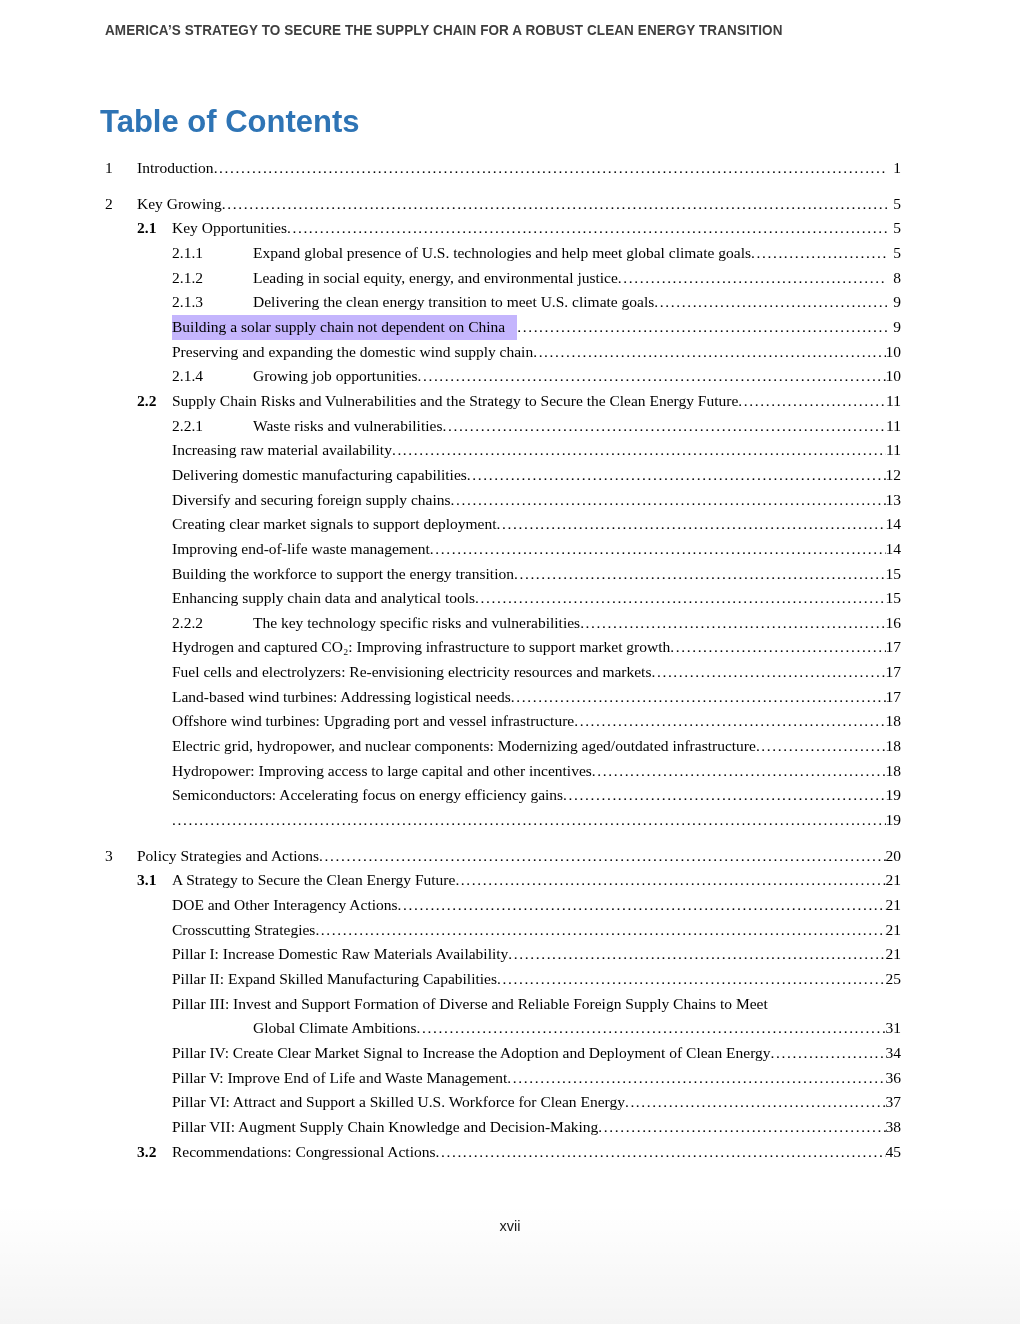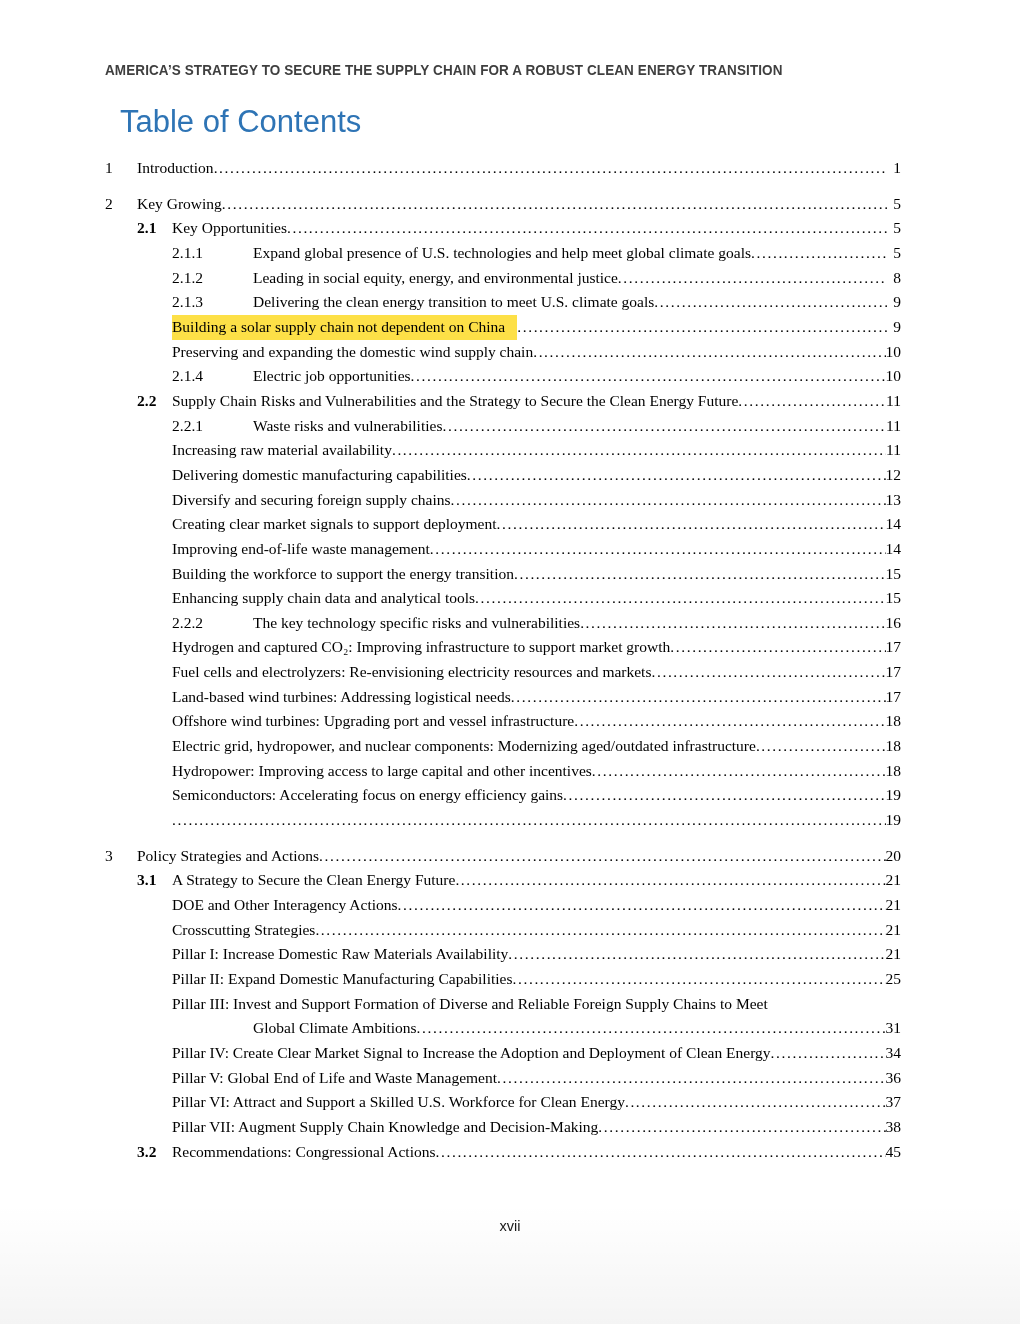--- a/index.html
+++ b/index.html
@@ -17,29 +17,28 @@
     position: absolute;
     top: 22px; left: 105px; right: 80px;
     font-family: "Liberation Sans", "DejaVu Sans", sans-serif;
     font-size: 13.5px;
     font-weight: bold;
     letter-spacing: 0.1px;
     color: #3f3f3f;
     transform: scaleY(1.05);
     transform-origin: top left;
     white-space: nowrap;
-    margin-top: 40px;
   }
 
   .doc-title {
     position: absolute;
-    top: 104px; left: 120px;
+    top: 104px; left: 100px;
     font-family: "Liberation Sans", "DejaVu Sans", sans-serif;
     font-size: 31px;
-    font-weight: normal;
+    font-weight: bold;
     color: #2E74B5;
   }
 
   .toc {
     position: absolute;
     top: 156px; left: 105px;
     width: 796px;
   }
   .toc-row {
     display: flex;
@@ -53,21 +52,21 @@
   .num { flex: 0 0 auto; }
   .lvl-h1 > .num { width: 32px; }
   .lvl-h2 { padding-left: 32px; }
   .lvl-h2 > .num { width: 35px; font-weight: bold; }
   .lvl-h3 { padding-left: 67px; }
   .lvl-h3 > .num { width: 81px; }
   .lvl-sub { padding-left: 67px; }
   .cont-row { padding-left: 148px; }
 
   .txt { flex: 0 0 auto; }
-  .txt.hl { background: #fde047; padding-right: 12px; }
+  .txt.hl { background: #c4b5fd; padding-right: 12px; }
 
   .leader {
     flex: 1 1 auto;
     overflow: hidden;
     min-width: 8px;
     height: 24.65px;
   }
   .leader::after {
     content: "............................................................................................................................................................................................................................................................................................";
     letter-spacing: 1.6px;
@@ -145,21 +144,21 @@
         <span class="leader"></span>
         <span class="pg">9</span>
       </div>
       <div class="toc-row lvl-sub">
         <span class="txt">Preserving and expanding the domestic wind supply chain</span>
         <span class="leader"></span>
         <span class="pg">10</span>
       </div>
       <div class="toc-row lvl-h3">
         <span class="num">2.1.4</span>
-        <span class="txt">Electric job opportunities</span>
+        <span class="txt">Growing job opportunities</span>
         <span class="leader"></span>
         <span class="pg">10</span>
       </div>
       <div class="toc-row lvl-h2">
         <span class="num">2.2</span>
         <span class="txt">Supply Chain Risks and Vulnerabilities and the Strategy to Secure the Clean Energy Future</span>
         <span class="leader"></span>
         <span class="pg">11</span>
       </div>
       <div class="toc-row lvl-h3">
@@ -269,39 +268,39 @@
         <span class="txt">Crosscutting Strategies</span>
         <span class="leader"></span>
         <span class="pg">21</span>
       </div>
       <div class="toc-row lvl-sub">
         <span class="txt">Pillar I: Increase Domestic Raw Materials Availability</span>
         <span class="leader"></span>
         <span class="pg">21</span>
       </div>
       <div class="toc-row lvl-sub">
-        <span class="txt">Pillar II: Expand Domestic Manufacturing Capabilities</span>
+        <span class="txt">Pillar II: Expand Skilled Manufacturing Capabilities</span>
         <span class="leader"></span>
         <span class="pg">25</span>
       </div>
       <div class="toc-row lvl-sub">
         <span class="txt">Pillar III: Invest and Support Formation of Diverse and Reliable Foreign Supply Chains to Meet</span>
       </div>
       <div class="toc-row cont-row">
         <span class="txt">Global Climate Ambitions</span>
         <span class="leader"></span>
         <span class="pg">31</span>
       </div>
       <div class="toc-row lvl-sub">
         <span class="txt">Pillar IV: Create Clear Market Signal to Increase the Adoption and Deployment of Clean Energy</span>
         <span class="leader"></span>
         <span class="pg">34</span>
       </div>
       <div class="toc-row lvl-sub">
-        <span class="txt">Pillar V: Global End of Life and Waste Management</span>
+        <span class="txt">Pillar V: Improve End of Life and Waste Management</span>
         <span class="leader"></span>
         <span class="pg">36</span>
       </div>
       <div class="toc-row lvl-sub">
         <span class="txt">Pillar VI: Attract and Support a Skilled U.S. Workforce for Clean Energy</span>
         <span class="leader"></span>
         <span class="pg">37</span>
       </div>
       <div class="toc-row lvl-sub">
         <span class="txt">Pillar VII: Augment Supply Chain Knowledge and Decision-Making</span>

